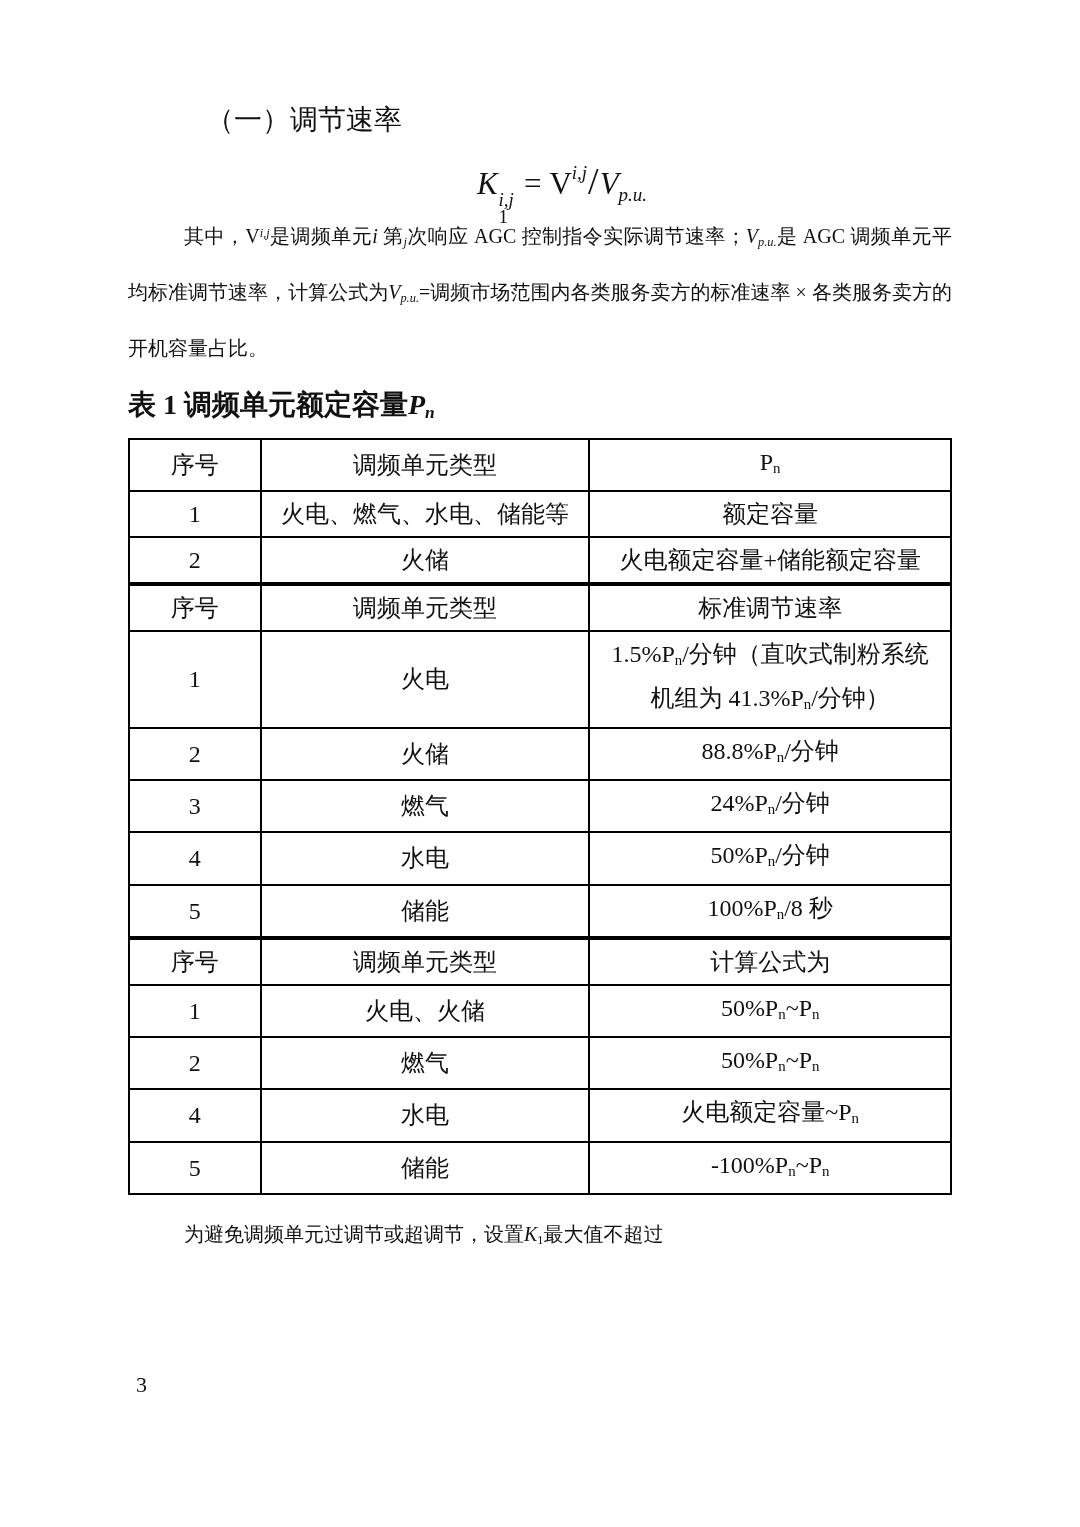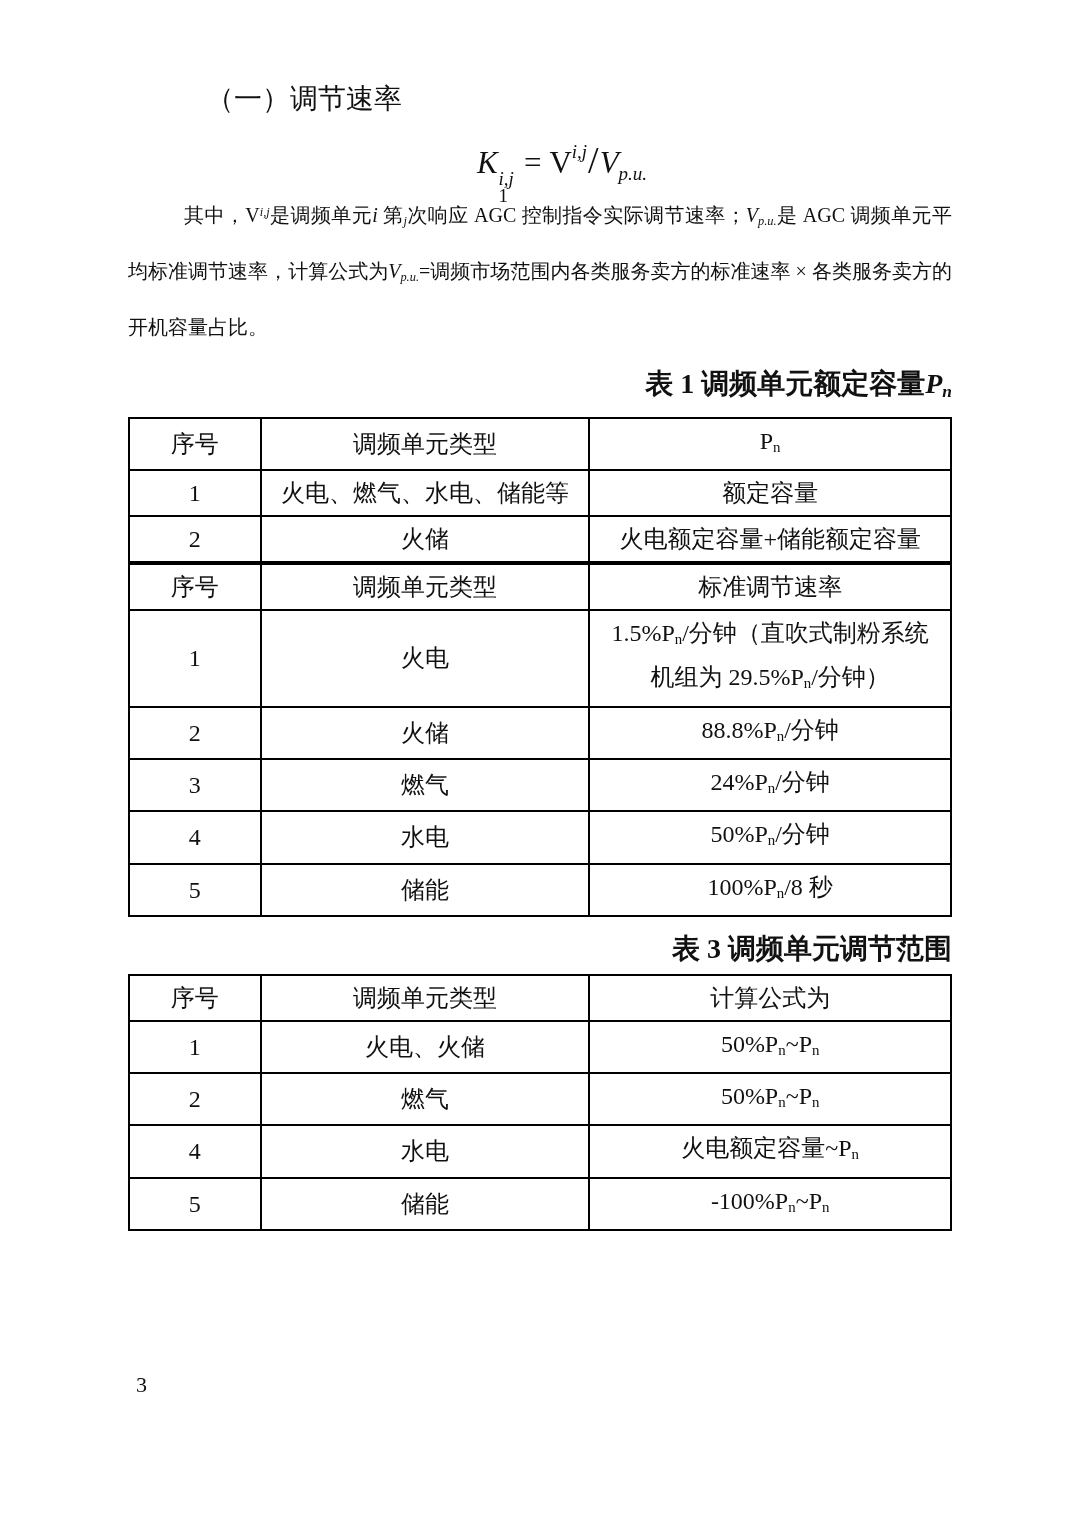--- a/index.html
+++ b/index.html
@@ -3,21 +3,21 @@
 <meta charset="utf-8">
 <style>
   html,body{margin:0;padding:0;background:#ffffff;}
   .page{
     position:relative;
     width:1080px;height:1527px;
     background:#ffffff;
     color:#111111;
     font-family:"Liberation Serif","DejaVu Serif",serif;
     box-sizing:border-box;
-    padding:79px 128px 0 128px;
+    padding:100px 128px 0 128px;
     overflow:hidden;
     border-radius:23px;
   }
   
   .section-heading{
     font-size:28px;line-height:40px;
     text-indent:78px;
     margin:0;
   }
   
@@ -53,21 +53,21 @@
   .seg-n{}
   .seg-b{font-weight:700;}
   .seg-i{font-style:italic;}
   .seg-bi{font-weight:700;font-style:italic;}
   .seg-sub{font-size:0.62em;vertical-align:-0.22em;}
   .seg-isub{font-size:0.62em;vertical-align:-0.22em;font-style:italic;}
   .seg-isup{font-size:0.62em;vertical-align:0.5em;font-style:italic;}
   .seg-bisub{font-size:0.62em;vertical-align:-0.25em;font-style:italic;font-weight:700;}
   
   .table-title{
-    text-align:right;
+    text-align:left;
     font-size:28px;line-height:40px;
     font-weight:700;
     margin:12px 0 5px 0;
   }
   
   .table-wrap{width:100%;}
   table.doc-table{
     width:100%;
     border-collapse:collapse;
     border:2px solid #000000;
@@ -152,21 +152,21 @@
           <tr>
             <th><span class="seg-n">序号</span></th>
             <th><span class="seg-n">调频单元类型</span></th>
             <th><span class="seg-n">标准调节速率</span></th>
           </tr>
         </thead>
         <tbody>
           <tr>
             <td><span class="seg-n">1</span></td>
             <td><span class="seg-n">火电</span></td>
-            <td><span class="seg-n">1.5%P</span><span class="seg-sub">n</span><span class="seg-n">/分钟（直吹式制粉系统机组为 29.5%P</span><span class="seg-sub">n</span><span class="seg-n">/分钟）</span></td>
+            <td><span class="seg-n">1.5%P</span><span class="seg-sub">n</span><span class="seg-n">/分钟（直吹式制粉系统机组为 41.3%P</span><span class="seg-sub">n</span><span class="seg-n">/分钟）</span></td>
           </tr>
           <tr>
             <td><span class="seg-n">2</span></td>
             <td><span class="seg-n">火储</span></td>
             <td><span class="seg-n">88.8%P</span><span class="seg-sub">n</span><span class="seg-n">/分钟</span></td>
           </tr>
           <tr>
             <td><span class="seg-n">3</span></td>
             <td><span class="seg-n">燃气</span></td>
             <td><span class="seg-n">24%P</span><span class="seg-sub">n</span><span class="seg-n">/分钟</span></td>
@@ -178,21 +178,20 @@
           </tr>
           <tr>
             <td><span class="seg-n">5</span></td>
             <td><span class="seg-n">储能</span></td>
             <td><span class="seg-n">100%P</span><span class="seg-sub">n</span><span class="seg-n">/8 秒</span></td>
           </tr>
         </tbody>
       </table>
     </div>
 
-  <div class="table-title"><span class="seg-b">表 3 调频单元调节范围</span></div>
   <div class="table-wrap">
       <table class="doc-table">
         <colgroup>
           <col class="col-seq">
           <col class="col-type">
           <col class="col-value">
         </colgroup>
         <thead>
           <tr>
             <th><span class="seg-n">序号</span></th>
@@ -218,16 +217,17 @@
           </tr>
           <tr>
             <td><span class="seg-n">5</span></td>
             <td><span class="seg-n">储能</span></td>
             <td><span class="seg-n">-100%P</span><span class="seg-sub">n</span><span class="seg-n">~P</span><span class="seg-sub">n</span></td>
           </tr>
         </tbody>
       </table>
     </div>
 
+  <p class="para para-closing"><span class="seg-n">为避免调频单元过调节或超调节，设置</span><span class="seg-i">K</span><span class="seg-sub">1</span><span class="seg-n">最大值不超过</span></p>
 
   <div class="page-number">3</div>
 
 </div>
 
 </body></html>

